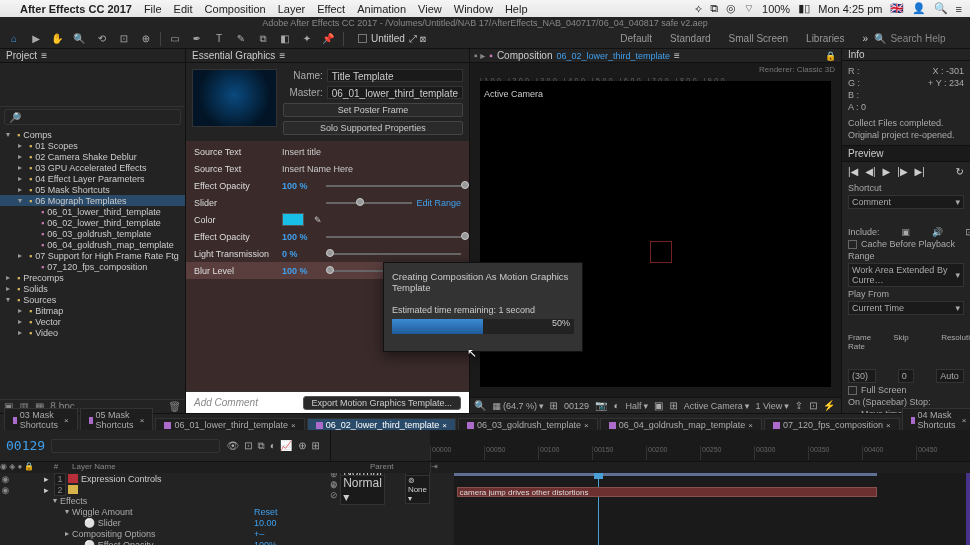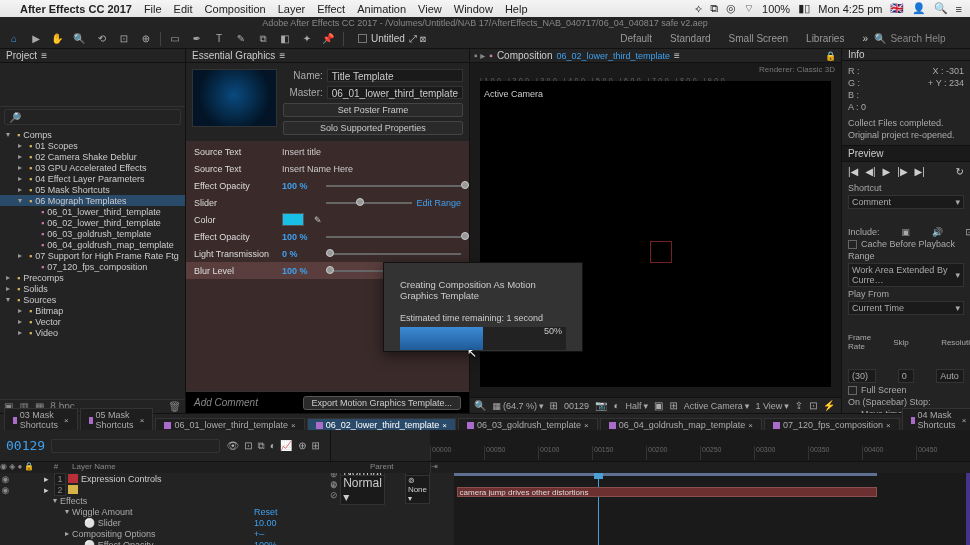--- a/index.html
+++ b/index.html
@@ -49,21 +49,21 @@
 .eg-props { flex:1; background:#3a2a2a; padding:2px 0;}
 .eg-prop { display:flex; align-items:center; height:17px; padding: 0 8px; font-size:9px; gap:4px;}
 .eg-prop.sel { background:#5a3e3e;}
 .eg-prop .plbl { width: 84px; color:#ddd;}
 .eg-prop .pval { width: 40px; color:#3fa0ee; font-weight:600;}
 .eg-prop .slider { flex:1; height:2px; background:#666; position:relative;}
 .eg-prop .knob { width:8px; height:8px; border-radius:50%; background:#999; border:1px solid #ccc; position:absolute; top:-4px;}
 .eg-prop .swatch { width:22px; height:13px; background:#18c0e8; border:1px solid #555;}
 .eg-prop .editrange { color:#3fa0ee; font-size:9px;}
 .eg-prop input[type=text]{ flex:1; background:transparent; border:none; color:#ccc; font-size:9px;}
-.eg-foot { height:22px; background:#000000; display:flex; align-items:center; gap:6px; padding:0 8px; border-top:1px solid #333;}
+.eg-foot { height:22px; background:#ffffff; display:flex; align-items:center; gap:6px; padding:0 8px; border-top:1px solid #333;}
 .eg-foot .add { flex:1; color:#888; font-style:italic;}
 .eg-foot .export { background:#2a2a2a; border:1px solid #555; padding:1px 8px; border-radius:3px; font-size:9px;}
 
 .comp-tab { display:flex; align-items:center; height:14px; padding:0 4px; gap:4px; border-bottom:1px solid #111;}
 .comp-tab .link { color:#3fa0ee; font-size:9px;}
 .comp-tab .lock { margin-left:auto; color:#888; font-size:9px;}
 .comp-viewer { flex:1; background:#1a1a1a; position:relative; overflow:hidden;}
 .comp-canvas { position:absolute; left:10px; top:18px; right:10px; bottom:10px; background:#000;}
 .comp-renderer { position:absolute; top:2px; right:6px; color:#777; font-size:8px;}
 .comp-ruler { position:absolute; top:14px; left:10px; right:10px; height:9px; color:#666; font-size:7px; letter-spacing:2.5px; overflow:hidden;}
@@ -74,21 +74,21 @@
 .comp-foot .dd{ display:flex; align-items:center; gap:2px;}
 .comp-foot span.sym2{font-size:10px;}
 
 .info-body { padding: 4px 6px; font-size:9px; color:#aaa; line-height:12px;}
 .info-body .pair { display:flex; justify-content:space-between;}
 .right-panel .section-head { background:#1a1a1a; padding:2px 6px; font-size:10px; border-top:1px solid #111; border-bottom:1px solid #111;}
 .preview-btns { display:flex; gap:7px; justify-content:flex-start; padding:4px 6px;}
 .preview-btns span{ font-size:10px;}
 .prev-body { padding:2px 6px; font-size:9px; color:#aaa; display:flex; flex-direction:column; gap:2px;}
 .prev-body .field{ background:#1a1a1a; border:1px solid #333; padding:1px 3px; display:flex; align-items:center;}
-.prev-body .row{display:flex; align-items:center; gap:22px;margin-top:16px;}
+.prev-body .row{display:flex; align-items:flex-start; gap:22px;margin-top:16px;}
 .prev-body .half{width:40px;}
 .chk { display:flex; align-items:center; gap:4px;}
 .chkbox{ width:9px;height:9px; border:1px solid #666; display:inline-flex; align-items:center; justify-content:center; font-size:7px; color:#3fa0ee;}
 
 .footer-tabs { height:16px; background:#232323; display:flex; align-items:flex-end; gap:2px; padding:0 4px;}
 .footer-tabs .tab{ padding:1px 8px 0px; font-size:9px; color:#aaa; border:1px solid #333; border-bottom:none; background:#1e1e1e; display:flex; align-items:center; gap:3px;}
 .footer-tabs .tab.active{ background:#2a4a6a; color:#fff; }
 .footer-tabs .tab .close{font-size:8px;}
 .footer-tabs .tab .sq{width:7px;height:7px; background:#aa6bcb;}
 
@@ -125,24 +125,24 @@
 .tl-prop .indent{flex:0 0 auto;}
 .tl-prop .tw{width:10px; font-size:8px; text-align:center;}
 .tl-prop .pname{flex:1;}
 .tl-prop .pval{width:76px; color:#3fa0ee;}
 .workarea{position:absolute; top:0; left:0; right:18%; height:3px; background:#5e6f92;}
 .playhead{position:absolute; top:0; bottom:0; left:28%; width:1px; background:#4aa0d4;}
 .playhead::before{content:""; position:absolute; top:-1px; left:-4px; width:9px; height:7px; background:#4aa0d4;}
 .bar-clip{position:absolute; top:14px; left:0.5%; height:10px; right:18%; background:#6c3030; border:1px solid #895050; font-size:8px; color:#ddd; padding:0 2px; overflow:hidden;}
 .end-bar{ position:absolute; top:0; bottom:0; right:0; width:4px; background:#47338a;}
 
-.modal { position:absolute; left:383px; top:262px; width:200px; height:90px; background:#333; border:1px solid #111; box-shadow:0 4px 12px rgba(0,0,0,.5); padding:16px; color:#ccc; font-size:9px;}
+.modal { position:absolute; left:383px; top:262px; width:200px; height:90px; background:#333; border:1px solid #111; box-shadow:0 4px 12px rgba(0,0,0,.5); padding:8px; color:#ccc; font-size:9px;}
 .modal .title{font-size:9.5px; margin-bottom:12px;}
 .modal .eta{ margin-bottom:4px;}
-.modal .pbar{ height:23px; background:#222; position:relative;}
+.modal .pbar{ height:15px; background:#222; position:relative;}
 .modal .pfill{position:absolute; top:0; left:0; bottom:0; width:50%; background:linear-gradient(#3c8bd4,#1f5a99);}
 .modal .pct{position:absolute; right:4px; top:-1px; font-size:9px;}
 
 .cursor{position:absolute; left:467px; top:346px; font-size:12px; color:#fff; pointer-events:none; text-shadow:0 0 2px #000;}
 </style>
 </head>
 <body>
 
 <div class="mac-bar">
   <span class="sym"></span>

